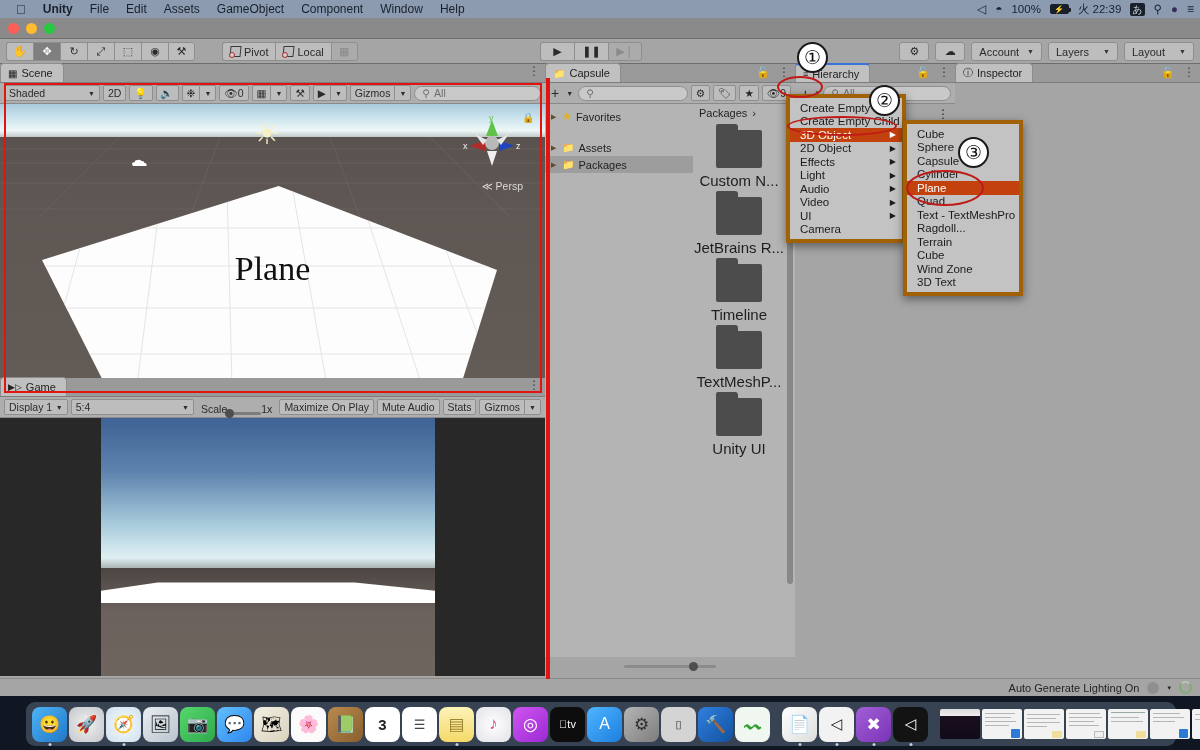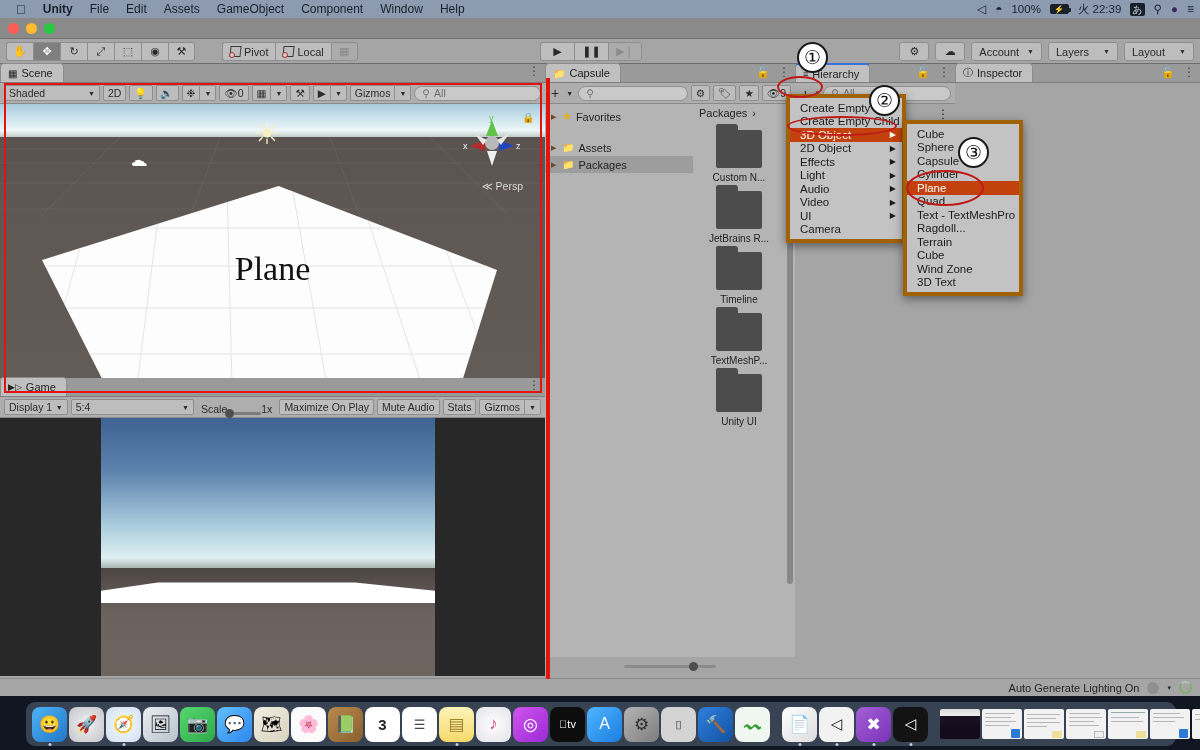--- a/index.html
+++ b/index.html
@@ -186,21 +186,21 @@
     width: 100%; padding-top: 8px; display:flex; flex-direction:column;
     align-items:center; gap:4px;
   }
   .asset .fold {
     width: 46px; height: 38px; background:#4c4c4c; border-radius:2px; position:relative;
   }
   .asset .fold::before {
     content:''; position:absolute; left:0; top:-6px; width:22px; height:8px;
     background:#4c4c4c; border-radius:2px 3px 0 0;
   }
-  .asset .nm { font-size:10px; color:#1e1e1e; white-space:nowrap; }
+  .asset .nm { font-size:15px; color:#1e1e1e; white-space:nowrap; }
   .vscroll {
     position:absolute; right:1px; top:20px; bottom:22px; width:8px;
   }
   .vthumb { position:absolute; top:6%; left:1px; width:6px; height:84%; background:#888; border-radius:3px; }
   .proj-foot { height:18px; background:#a5a5a5; display:flex; align-items:center; justify-content:center; }
   .zoomtrack { width:92px; height:3px; background:#8b8b8b; border-radius:2px; position:relative; }
   .zoomknob { position:absolute; right:18px; top:-3px; width:9px; height:9px; border-radius:50%; background:#4e4e4e; }
 
   
   #hier-panel { left: 795px; top: 64px; width: 160px; height: 614px; }

